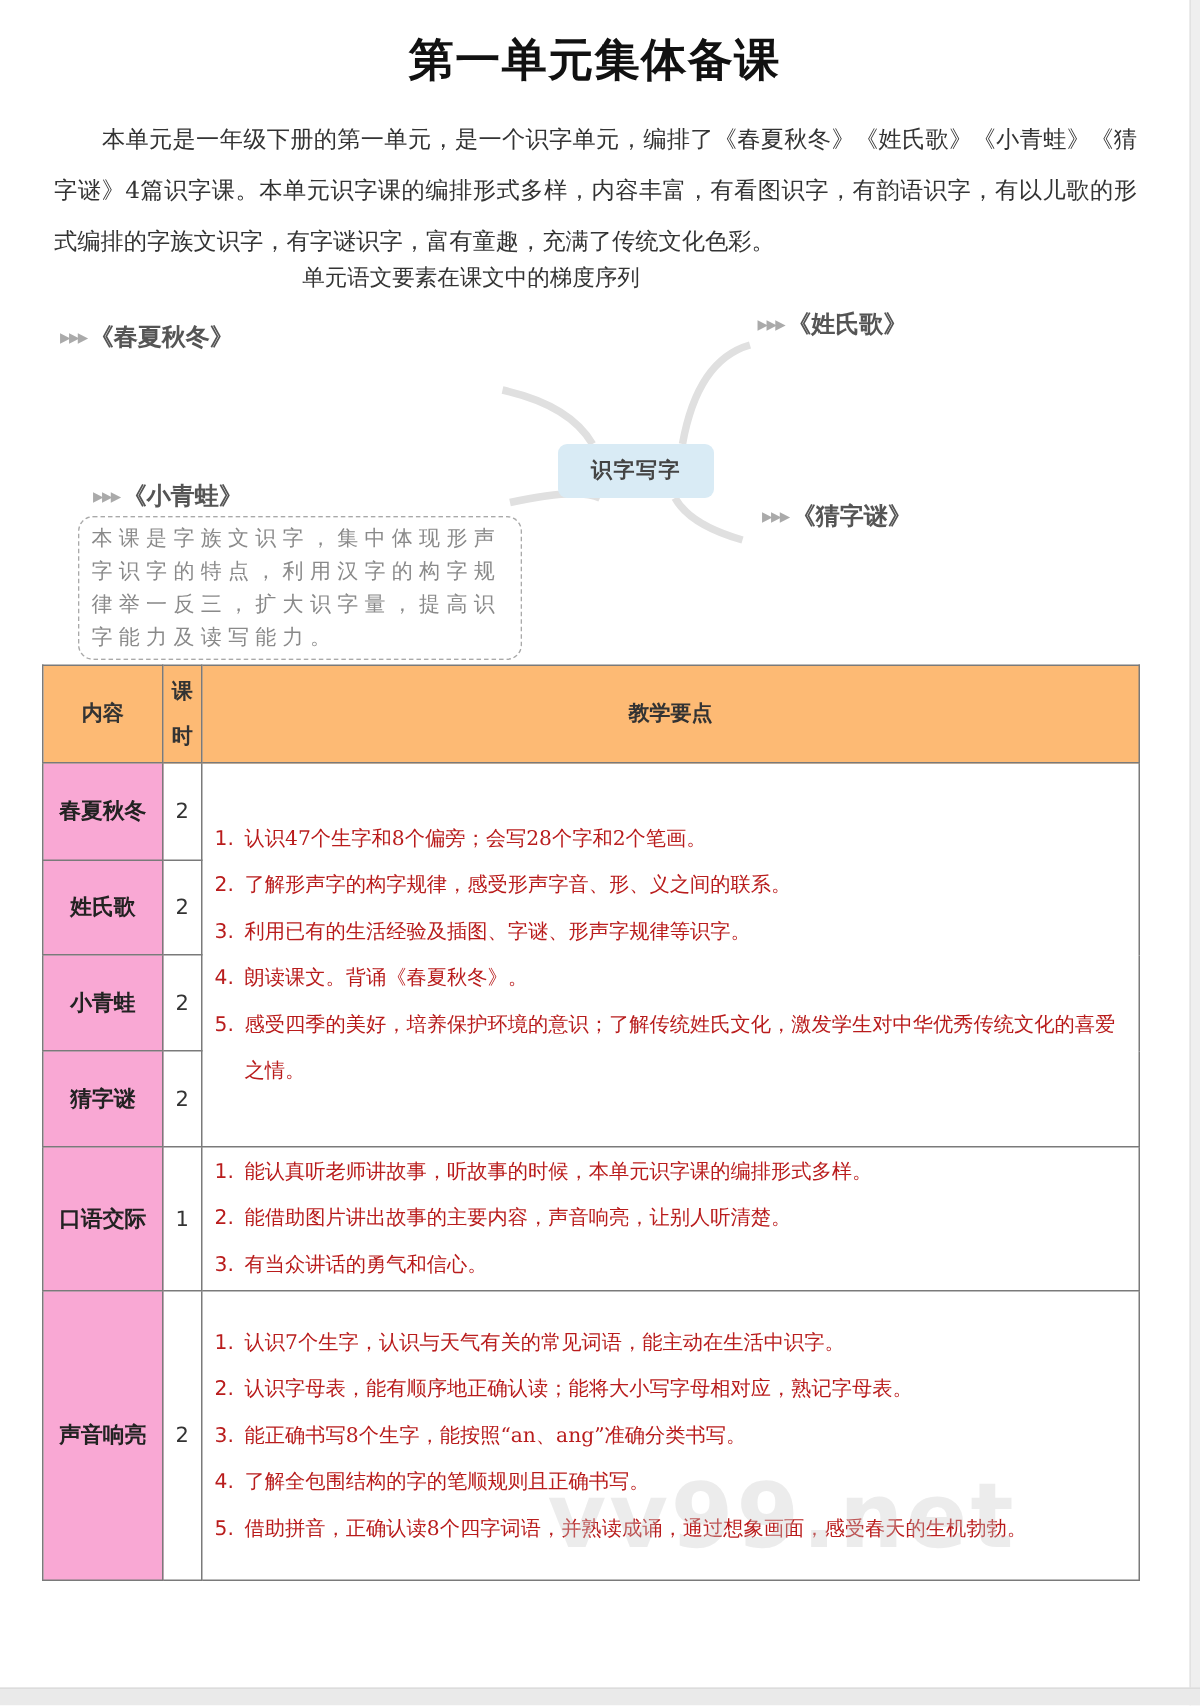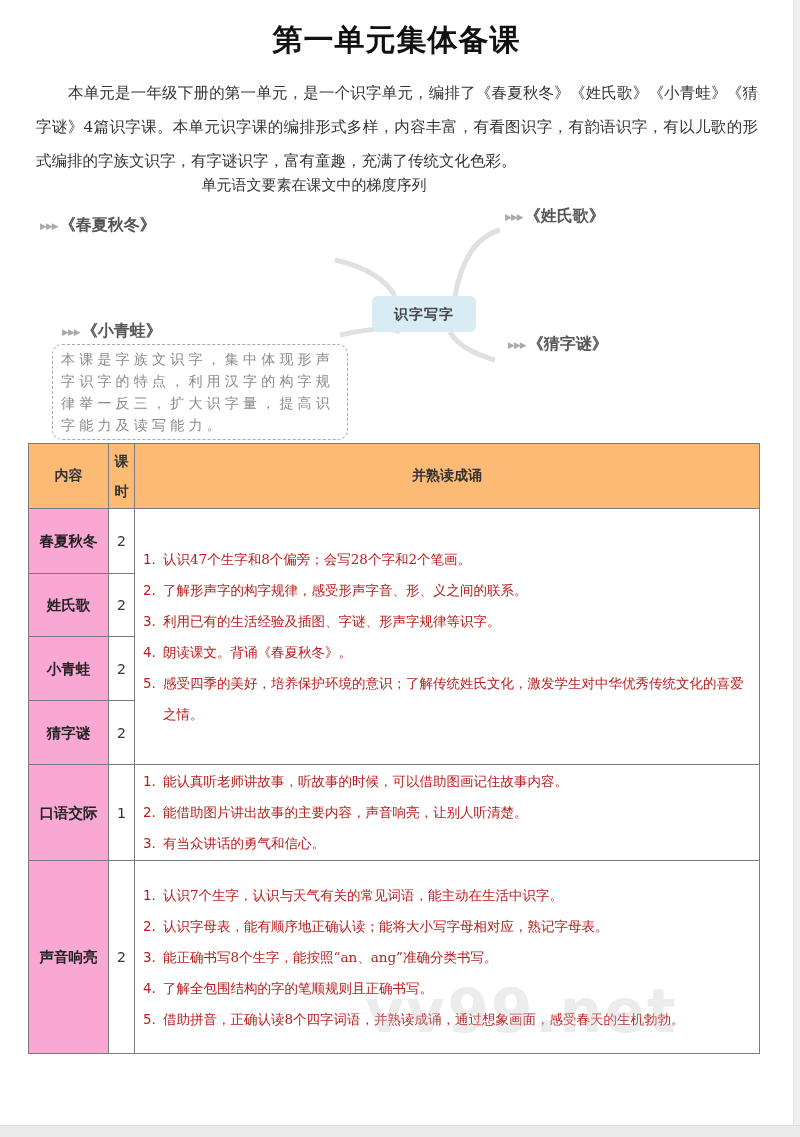--- a/index.html
+++ b/index.html
@@ -69,21 +69,21 @@
 
   <div class="mm-title" style="left:508px; top:334px;">
     <span class="arrows">▶▶▶</span><span>《猜字谜》</span>
   </div>
 
   <table class="plan">
     <tbody>
         <tr>
       <th class="c1">内容</th>
       <th class="c2">课时</th>
-      <th>并熟读成诵</th>
+      <th>教学要点</th>
     </tr>
     <tr style="height:65px">
       <td class="name">春夏秋冬</td>
       <td class="hours">2</td>
       <td class="points" rowspan="4">
         <ol>
           <li><span class="num">1.</span><span>认识47个生字和8个偏旁；会写28个字和2个笔画。</span></li>
           <li><span class="num">2.</span><span>了解形声字的构字规律，感受形声字音、形、义之间的联系。</span></li>
           <li><span class="num">3.</span><span>利用已有的生活经验及插图、字谜、形声字规律等识字。</span></li>
           <li><span class="num">4.</span><span>朗读课文。背诵《春夏秋冬》。</span></li>
@@ -101,21 +101,21 @@
     </tr>
     <tr style="height:64px">
       <td class="name">猜字谜</td>
       <td class="hours">2</td>
     </tr>
     <tr style="height:96px">
       <td class="name">口语交际</td>
       <td class="hours">1</td>
       <td class="points">
         <ol>
-          <li><span class="num">1.</span><span>能认真听老师讲故事，听故事的时候，可以借助图画记住故事内容。</span></li>
+          <li><span class="num">1.</span><span>能认真听老师讲故事，听故事的时候，本单元识字课的编排形式多样。</span></li>
           <li><span class="num">2.</span><span>能借助图片讲出故事的主要内容，声音响亮，让别人听清楚。</span></li>
           <li><span class="num">3.</span><span>有当众讲话的勇气和信心。</span></li>
         </ol>
       </td>
     </tr>
     <tr style="height:193px">
       <td class="name">声音响亮</td>
       <td class="hours">2</td>
       <td class="points">
         <ol>

